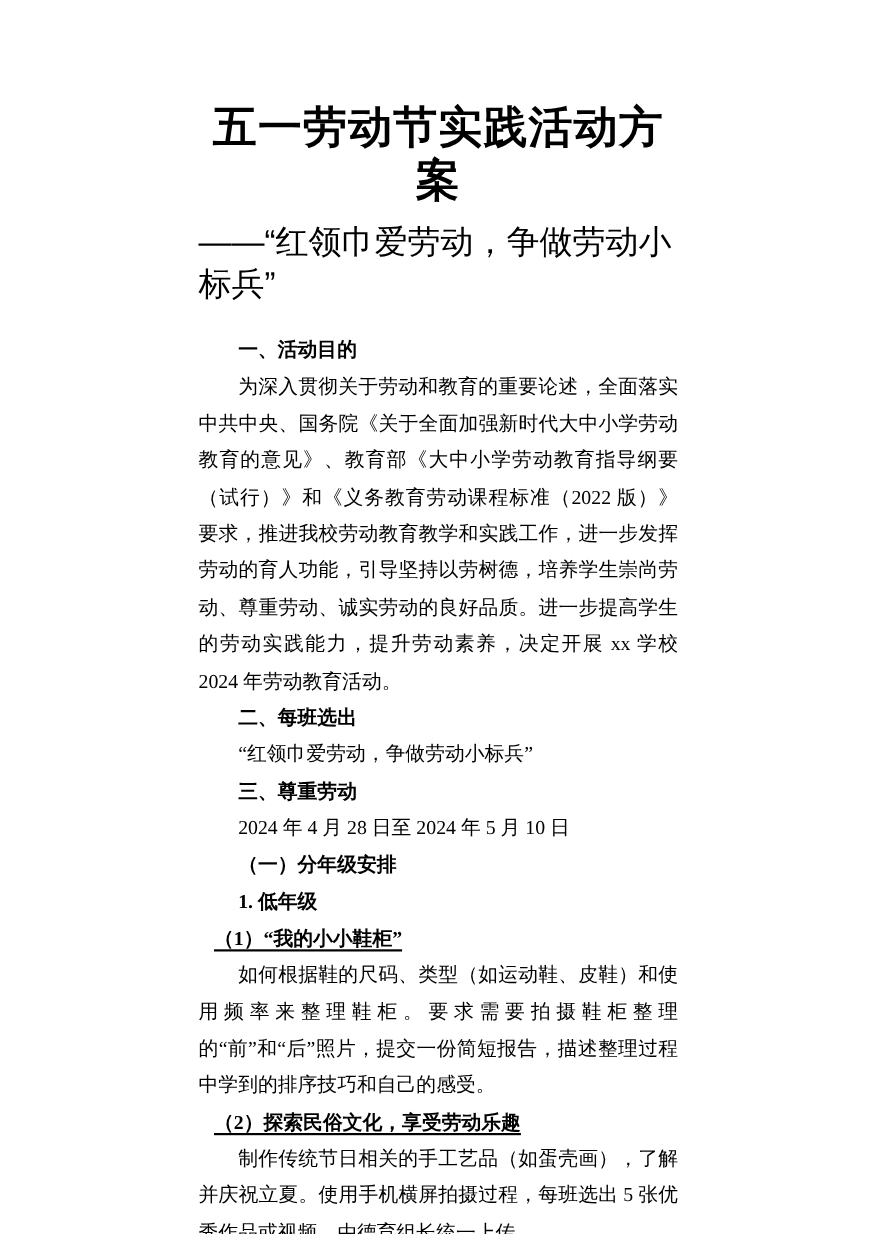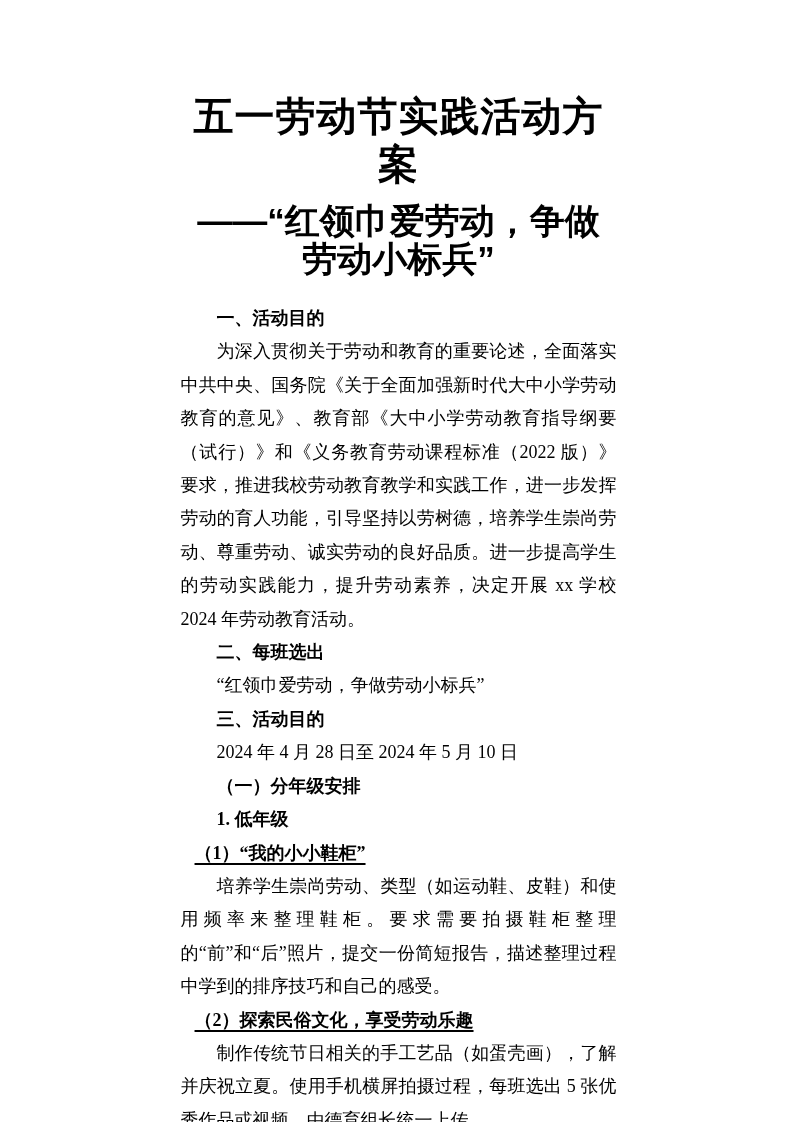--- a/index.html
+++ b/index.html
@@ -24,24 +24,23 @@
     font-family: "Liberation Sans", "DejaVu Sans", sans-serif;
     font-weight: bold;
     font-size: 40px;
     line-height: 48px;
     text-align: center;
     letter-spacing: 1px;
   }
   .doc-subtitle {
     margin: 14px 0 0 0;
     font-family: "Liberation Sans", "DejaVu Sans", sans-serif;
-    font-weight: bold;
-    font-size: 35px;
+    font-weight: normal;
+    font-size: 30px;
     line-height: 38px;
-    text-align: center;
   }
   .doc-body {
     margin-top: 24px;
     font-size: 18px;
     line-height: 33.4px;
   }
   .doc-body p {
     margin: 0;
     padding: 0;
   }
@@ -65,23 +64,23 @@
 <body>
 
 <div class="page">
   <h1 class="doc-title">五一劳动节实践活动方案</h1>
   <h2 class="doc-subtitle">——“红领巾爱劳动，争做劳动小标兵”</h2>
   <div class="doc-body" id="doc-body">
       <p class="b-h">一、活动目的</p>
       <p class="b-p">为深入贯彻关于劳动和教育的重要论述，全面落实中共中央、国务院《关于全面加强新时代大中小学劳动教育的意见》、教育部《大中小学劳动教育指导纲要（试行）》和《义务教育劳动课程标准（2022 版）》要求，推进我校劳动教育教学和实践工作，进一步发挥劳动的育人功能，引导坚持以劳树德，培养学生崇尚劳动、尊重劳动、诚实劳动的良好品质。进一步提高学生的劳动实践能力，提升劳动素养，决定开展 xx 学校 2024 年劳动教育活动。</p>
       <p class="b-h">二、每班选出</p>
       <p class="b-p">“红领巾爱劳动，争做劳动小标兵”</p>
-      <p class="b-h">三、活动目的</p>
+      <p class="b-h">三、尊重劳动</p>
       <p class="b-p">2024 年 4 月 28 日至 2024 年 5 月 10 日</p>
       <p class="b-h">（一）分年级安排</p>
       <p class="b-h">1. 低年级</p>
       <p class="b-hu">（1）“我的小小鞋柜”</p>
-      <p class="b-p">培养学生崇尚劳动、类型（如运动鞋、皮鞋）和使用频率来整理鞋柜。要求需要拍摄鞋柜整理的“前”和“后”照片，提交一份简短报告，描述整理过程中学到的排序技巧和自己的感受。</p>
+      <p class="b-p">如何根据鞋的尺码、类型（如运动鞋、皮鞋）和使用频率来整理鞋柜。要求需要拍摄鞋柜整理的“前”和“后”照片，提交一份简短报告，描述整理过程中学到的排序技巧和自己的感受。</p>
       <p class="b-hu">（2）探索民俗文化，享受劳动乐趣</p>
       <p class="b-p">制作传统节日相关的手工艺品（如蛋壳画），了解并庆祝立夏。使用手机横屏拍摄过程，每班选出 5 张优秀作品或视频，由德育组长统一上传。</p>
       <p class="b-h">8. 中年级</p>
     </div>
 </div>
 
 </body></html>

